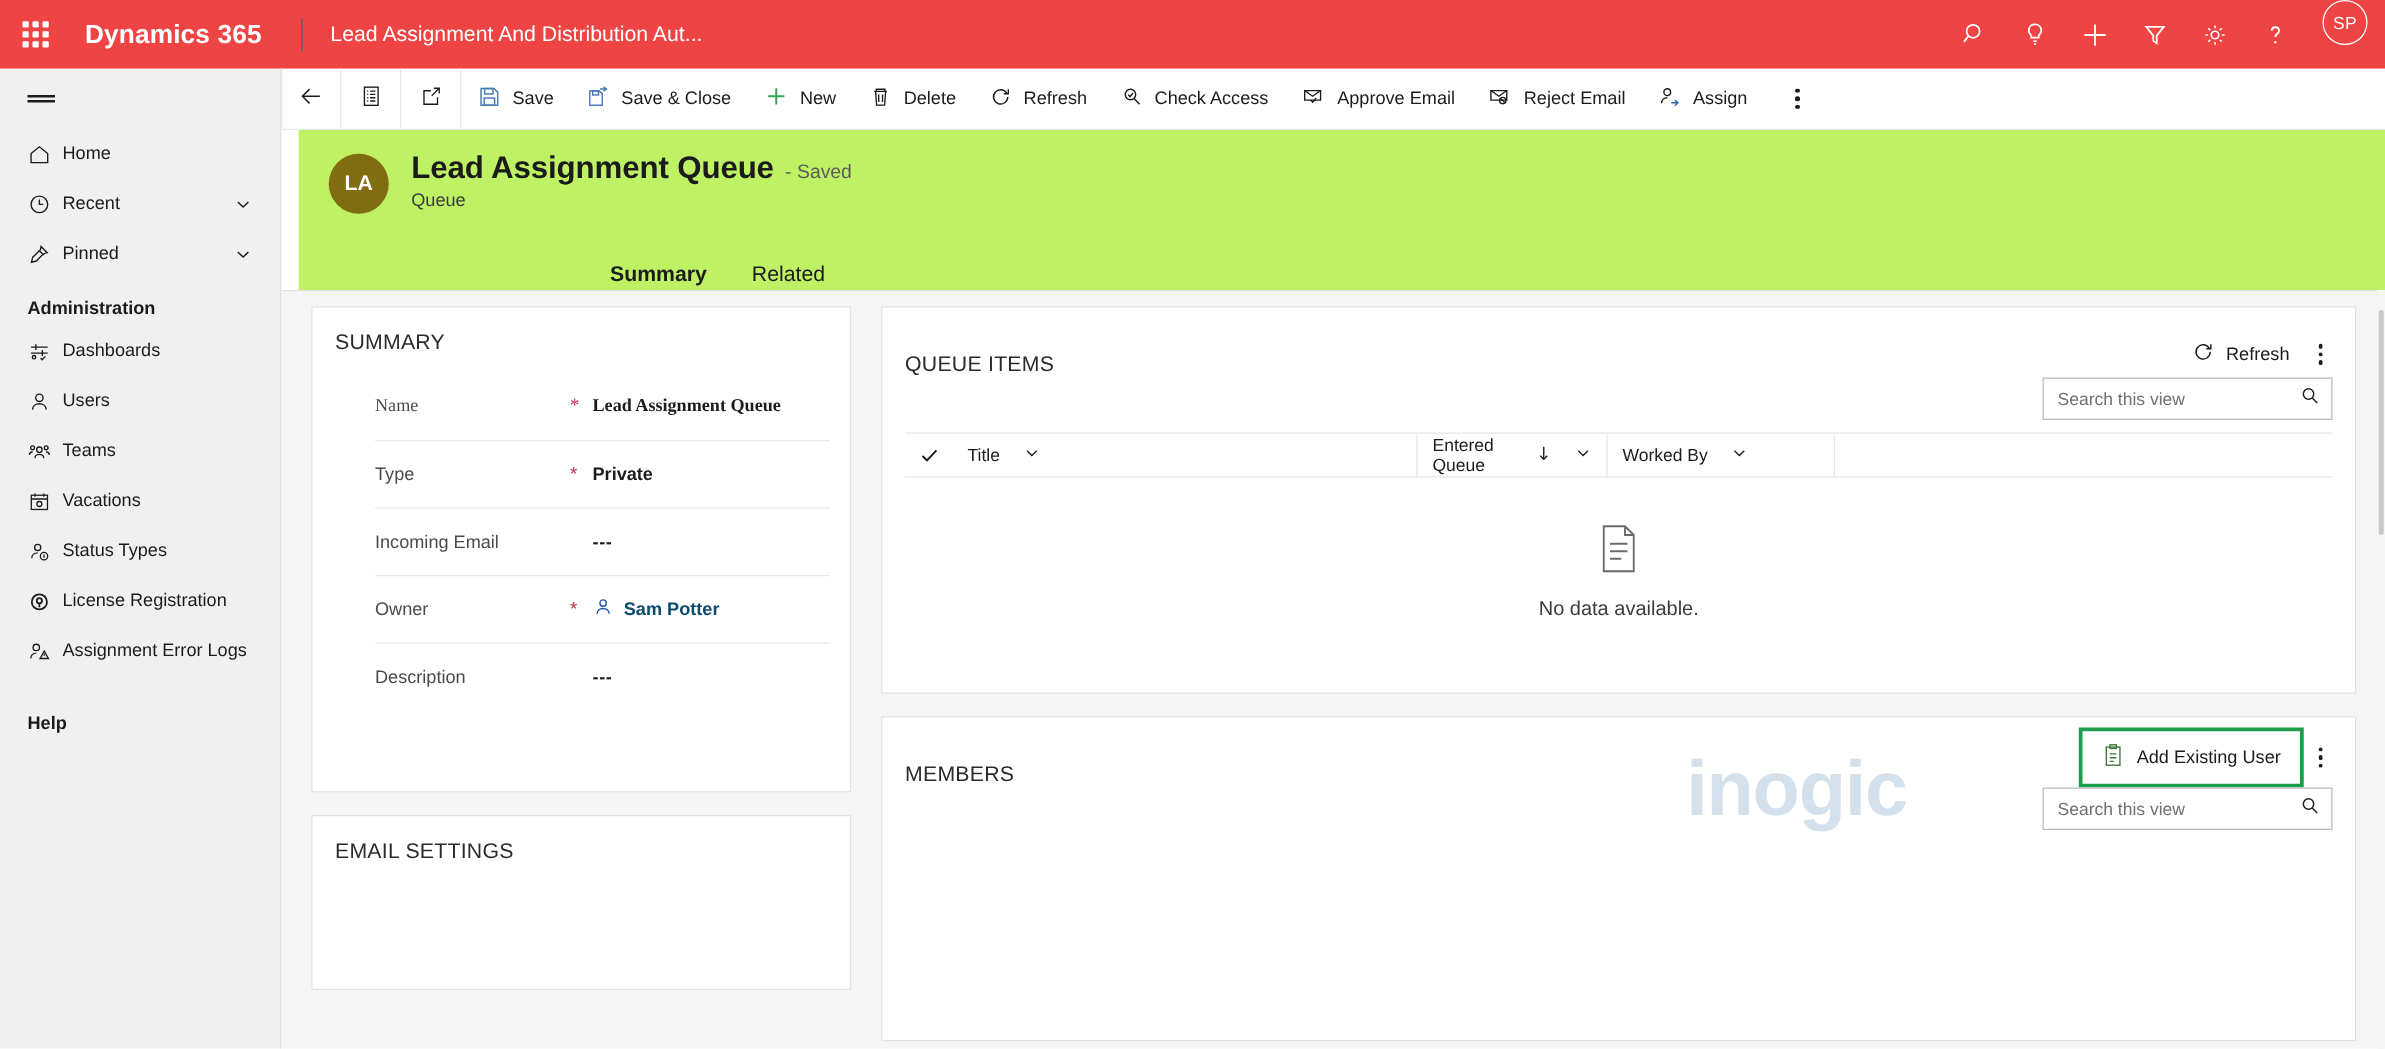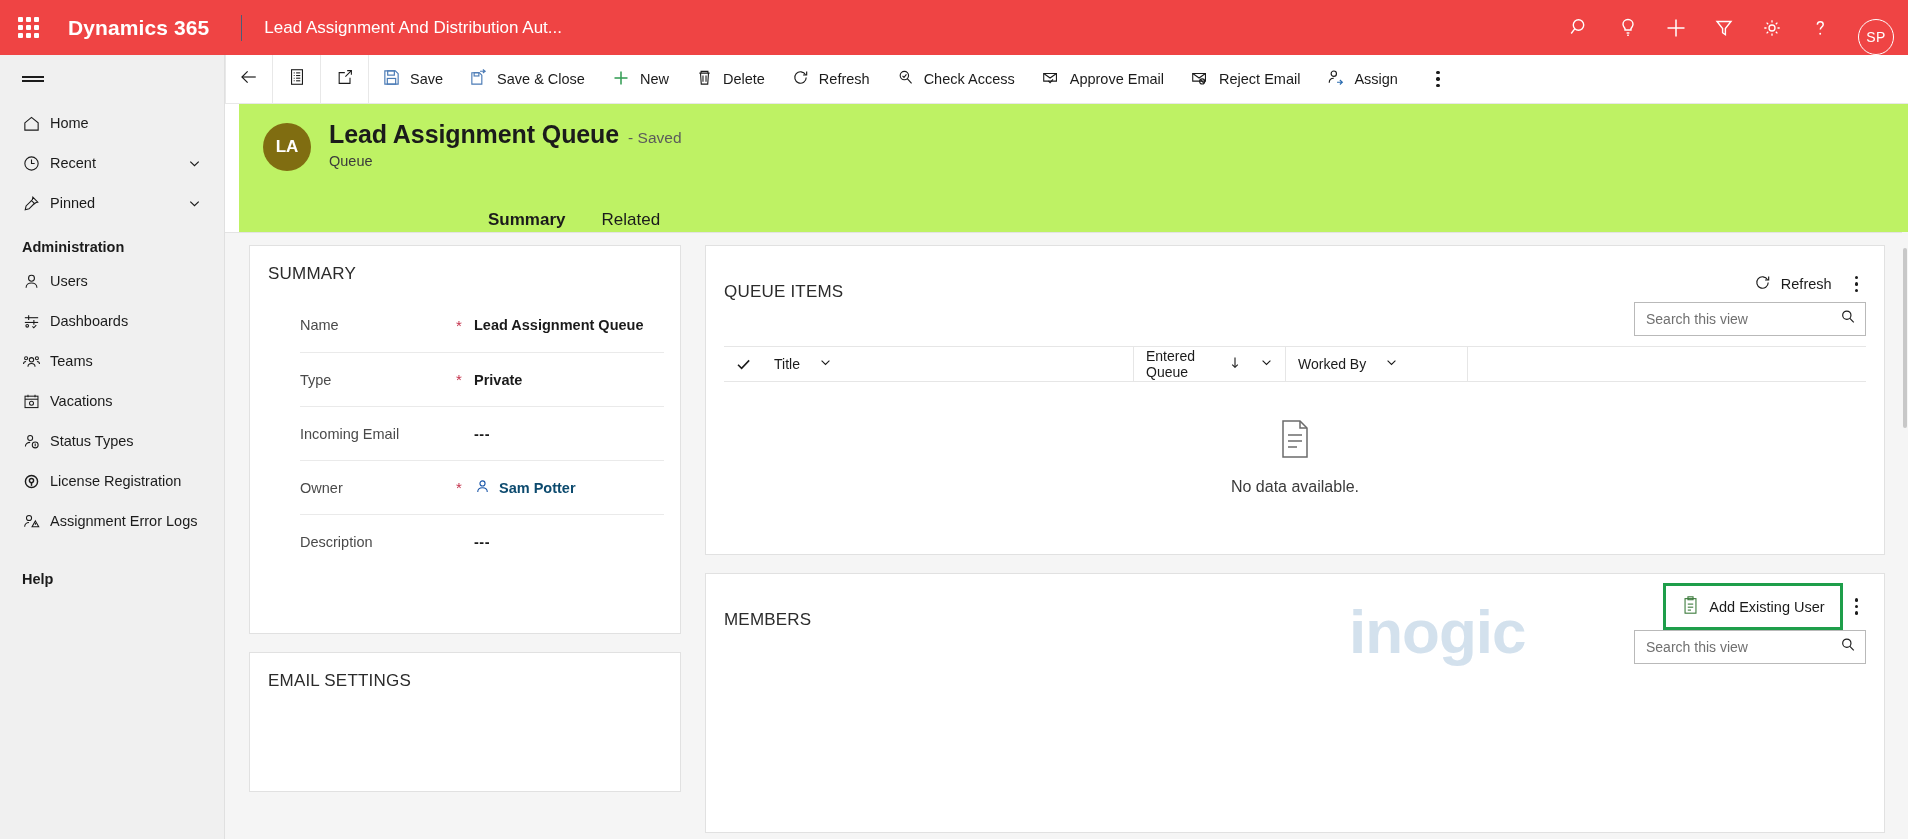--- a/index.html
+++ b/index.html
@@ -21,21 +21,21 @@
     cursor: pointer;
   }
   .waffle-grid { display: grid; grid-template-columns: repeat(3, 5px); gap: 3px; }
   .waffle-grid i { width: 5px; height: 5px; background: #fff; display: block; border-radius: 1px; }
   .brand {
     color: #ffffff; font-size: 21px; font-weight: 600; letter-spacing: .1px;
     padding-left: 12px; white-space: nowrap;
   }
   .brand-sep { width: 1px; height: 26px; background: #4a5c78; margin: 0 22px 0 32px; }
   .app-name { color: #ffffff; font-size: 17px; font-weight: 400; white-space: nowrap; }
-  .top-right { margin-left: auto; display: flex; align-items: flex-end; height: 55px; padding-right: 12px; }
+  .top-right { margin-left: auto; display: flex; align-items: flex-start; height: 55px; padding-right: 12px; }
   .top-icon {
     width: 48px; height: 55px; display: flex; align-items: center; justify-content: center;
     cursor: pointer;
   }
   .top-icon svg { display: block; }
   .avatar-top {
     width: 36px; height: 36px; border-radius: 50%; border: 1.5px solid #ffffff;
     color: #ffffff; font-size: 14px; display: flex; align-items: center; justify-content: center;
     margin-left: 14px; margin-right: 2px; cursor: pointer; letter-spacing: .3px;
   }
@@ -129,21 +129,21 @@
 
   
   .col-left { width: 432px; flex: none; }
   .card-title {
     font-size: 17px; color: #2b2b2b; padding: 18px 0 14px 18px; letter-spacing: .2px;
   }
   .field-row {
     display: flex; align-items: center; min-height: 54px;
     margin: 0 16px 0 50px; border-top: 1px solid #eaeaea;
   }
-  .field-row.first { border-top: none; }
+  .field-row.first { border-top: none; font-family: Liberation Serif, serif; }
   .field-label { width: 156px; font-size: 14.5px; color: #4a4a4a; flex: none; }
   .req-star { width: 18px; color: #c4314b; font-size: 15px; flex: none; }
   .field-value { font-size: 14.5px; color: #1b1b1b; font-weight: 700; }
   .field-value.muted { font-weight: 700; color: #1b1b1b; letter-spacing: .5px; }
   .field-value.link { color: #0c4a6e; font-weight: 700; display: flex; align-items: center; gap: 8px; }
   .summary-card { height: 389px; }
   .email-card { margin-top: 18px; height: 140px; }
 
   
   .col-right { width: 1180px; flex: none; }
@@ -311,39 +311,39 @@
         <path d="M3.5 6 8 10.3 12.5 6"></path>
       </svg>
     </span>
   </div>
 
   <div class="nav-group">Administration</div>
 
   <div class="nav-item">
     <span class="nav-ico">
       <svg width="19" height="19" viewBox="0 0 20 20" fill="none" stroke="#1b1b1b" stroke-width="1.15">
-        <circle cx="10" cy="6.6" r="3.1"></circle>
-          <path d="M4.3 16.6c0-3.1 2.6-5 5.7-5s5.7 1.9 5.7 5"></path>
-      </svg>
-    </span>
-    <span class="nav-label">Users</span>
-  </div>
-
-  <div class="nav-item">
-    <span class="nav-ico">
-      <svg width="19" height="19" viewBox="0 0 20 20" fill="none" stroke="#1b1b1b" stroke-width="1.15">
         <line x1="3" y1="6" x2="17" y2="6"></line>
           <line x1="3" y1="11" x2="17" y2="11"></line>
         <line x1="7" y1="3.5" x2="7" y2="8.5"></line>
           <line x1="12.5" y1="8.5" x2="12.5" y2="13.5"></line>
         <circle cx="5.5" cy="14.5" r="1.4"></circle>
           <path d="M11 15.2l1.4 1.4 2.6-2.8"></path>
       </svg>
     </span>
     <span class="nav-label">Dashboards</span>
+  </div>
+
+  <div class="nav-item">
+    <span class="nav-ico">
+      <svg width="19" height="19" viewBox="0 0 20 20" fill="none" stroke="#1b1b1b" stroke-width="1.15">
+        <circle cx="10" cy="6.6" r="3.1"></circle>
+          <path d="M4.3 16.6c0-3.1 2.6-5 5.7-5s5.7 1.9 5.7 5"></path>
+      </svg>
+    </span>
+    <span class="nav-label">Users</span>
   </div>
 
 
   <div class="nav-item">
     <span class="nav-ico">
       <svg width="19" height="19" viewBox="0 0 20 20" fill="none" stroke="#1b1b1b" stroke-width="1.1">
         <circle cx="10" cy="8.2" r="2.3"></circle>
           <path d="M6.3 15.4c0-2.1 1.7-3.3 3.7-3.3s3.7 1.2 3.7 3.3"></path>
         <circle cx="4.3" cy="6.6" r="1.6"></circle>
           <path d="M1.6 12.6c0-1.6 1.2-2.5 2.7-2.5"></path>

